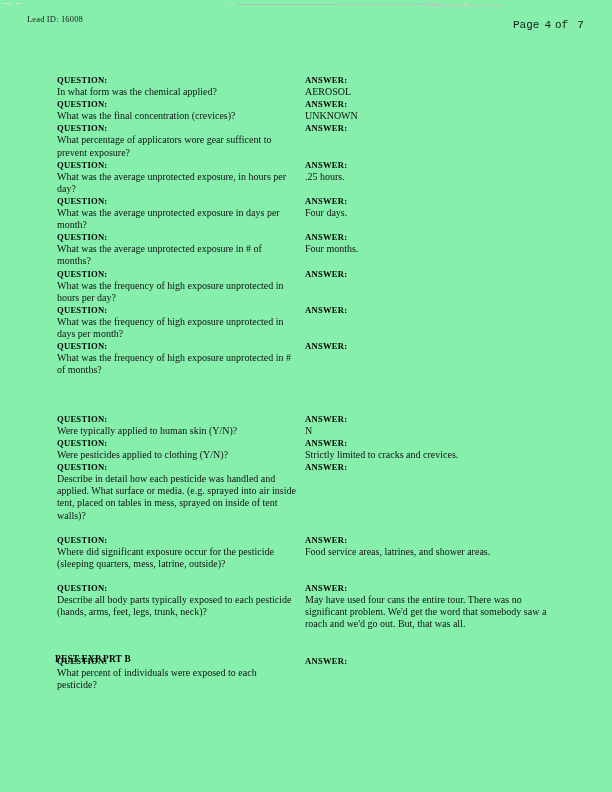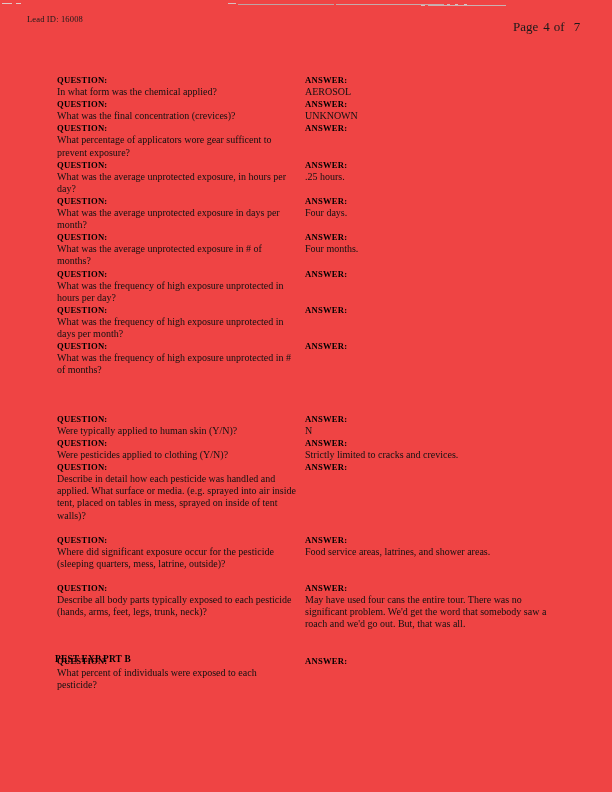--- a/index.html
+++ b/index.html
@@ -9,21 +9,21 @@
     background: #ffffff;
   }
   body {
     font-family: "Liberation Serif", "DejaVu Serif", serif;
     color: #000000;
   }
   .page {
     position: relative;
     width: 612px;
     height: 792px;
-    background: #ef4444;
+    background: #86efac;
     overflow: hidden;
     -webkit-font-smoothing: antialiased;
   }
 
   
   .scan-artifact {
     position: absolute;
     background: #c9c9c9;
     opacity: 0.85;
   }
@@ -52,23 +52,24 @@
     top: 0;
     font-size: 8.5px;
     letter-spacing: 0.15px;
     color: #1a1a1a;
     white-space: nowrap;
   }
   .page-number {
     position: absolute;
     left: 513px;
     top: 5px;
-    font-size: 13px;
+    font-size: 11px;
     color: #1a1a1a;
     white-space: nowrap;
+    font-family: Liberation Mono, monospace;
   }
   .page-number .pg-label { margin-right: 5px; }
   .page-number .pg-cur   { margin-right: 4px; }
   .page-number .pg-of    { margin-right: 9px; }
 
   
   .body-area {
     position: absolute;
     left: 0;
     top: 74px;

